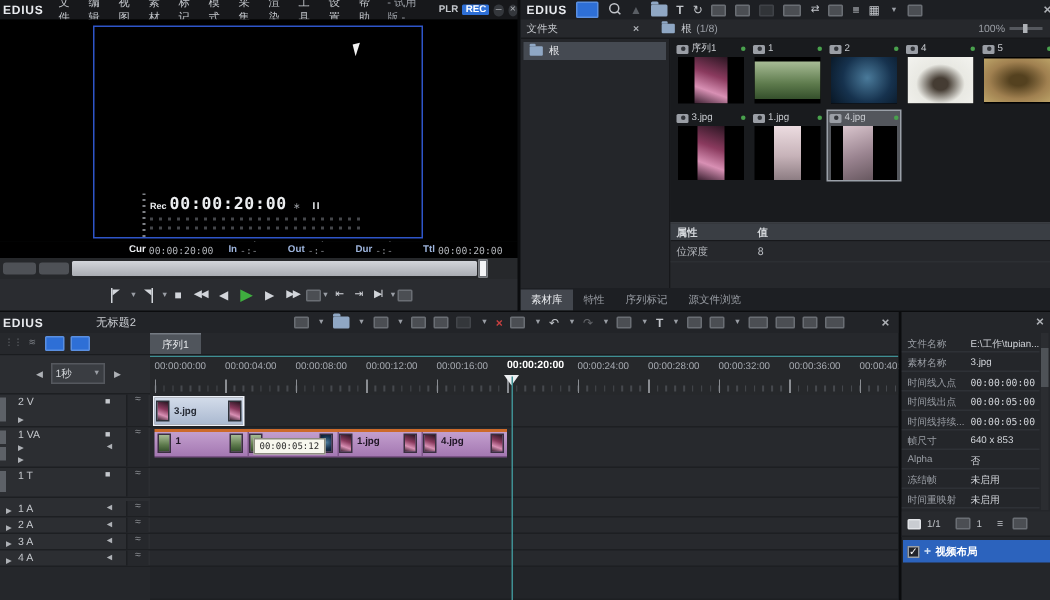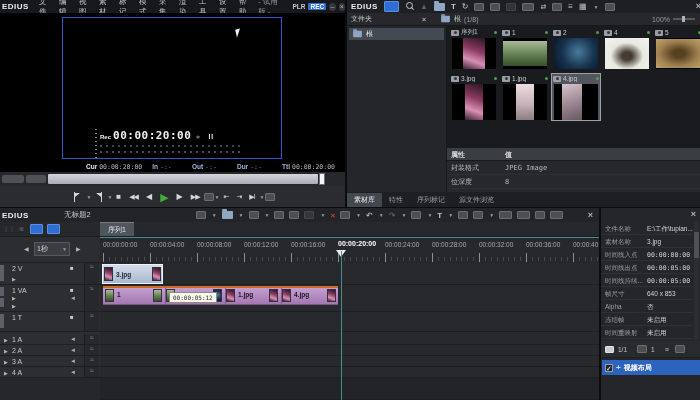--- a/index.html
+++ b/index.html
@@ -368,24 +368,20 @@
         </div>
     </div>
   </div>
 
   <div id="binprops" class="abs">
     <div class="ph">
       <span class="pcol1">属性</span>
       <span>值</span>
     </div>
     <div class="pr">
-      <span class="pcol1">封装格式</span>
-      <span class="mono">JPEG Image</span>
-    </div>
-    <div class="pr">
       <span class="pcol1">位深度</span>
       <span class="mono">8</span>
     </div>
   </div>
 
   <div id="bintabs" class="abs">
     <span class="btab on">素材库</span>
     <span class="btab">特性</span>
     <span class="btab">序列标记</span>
     <span class="btab">源文件浏览</span>

